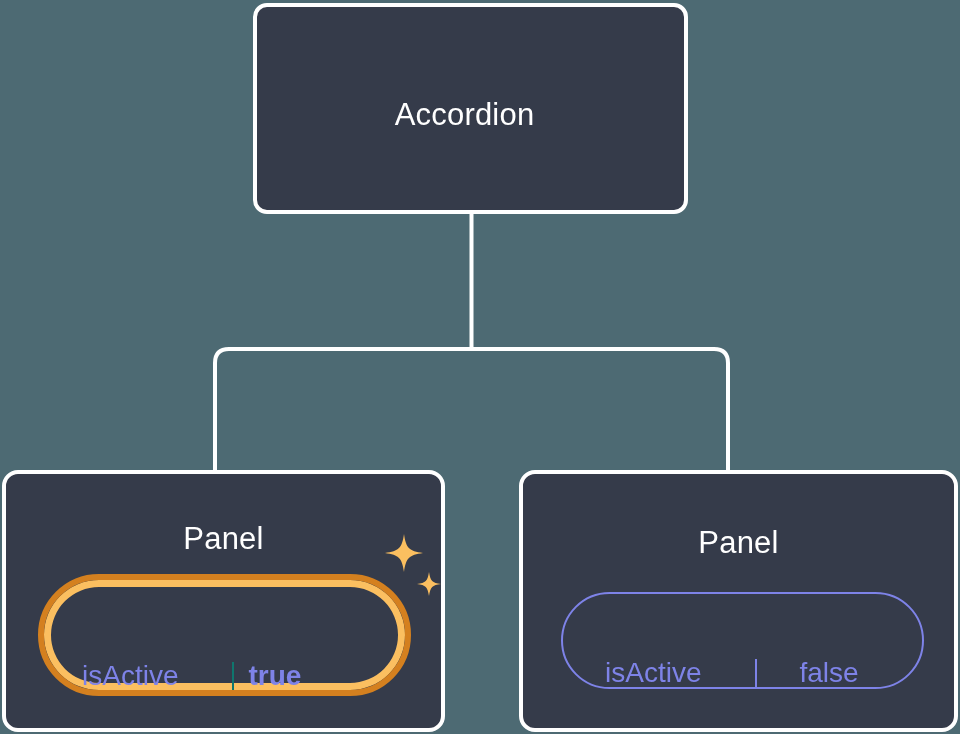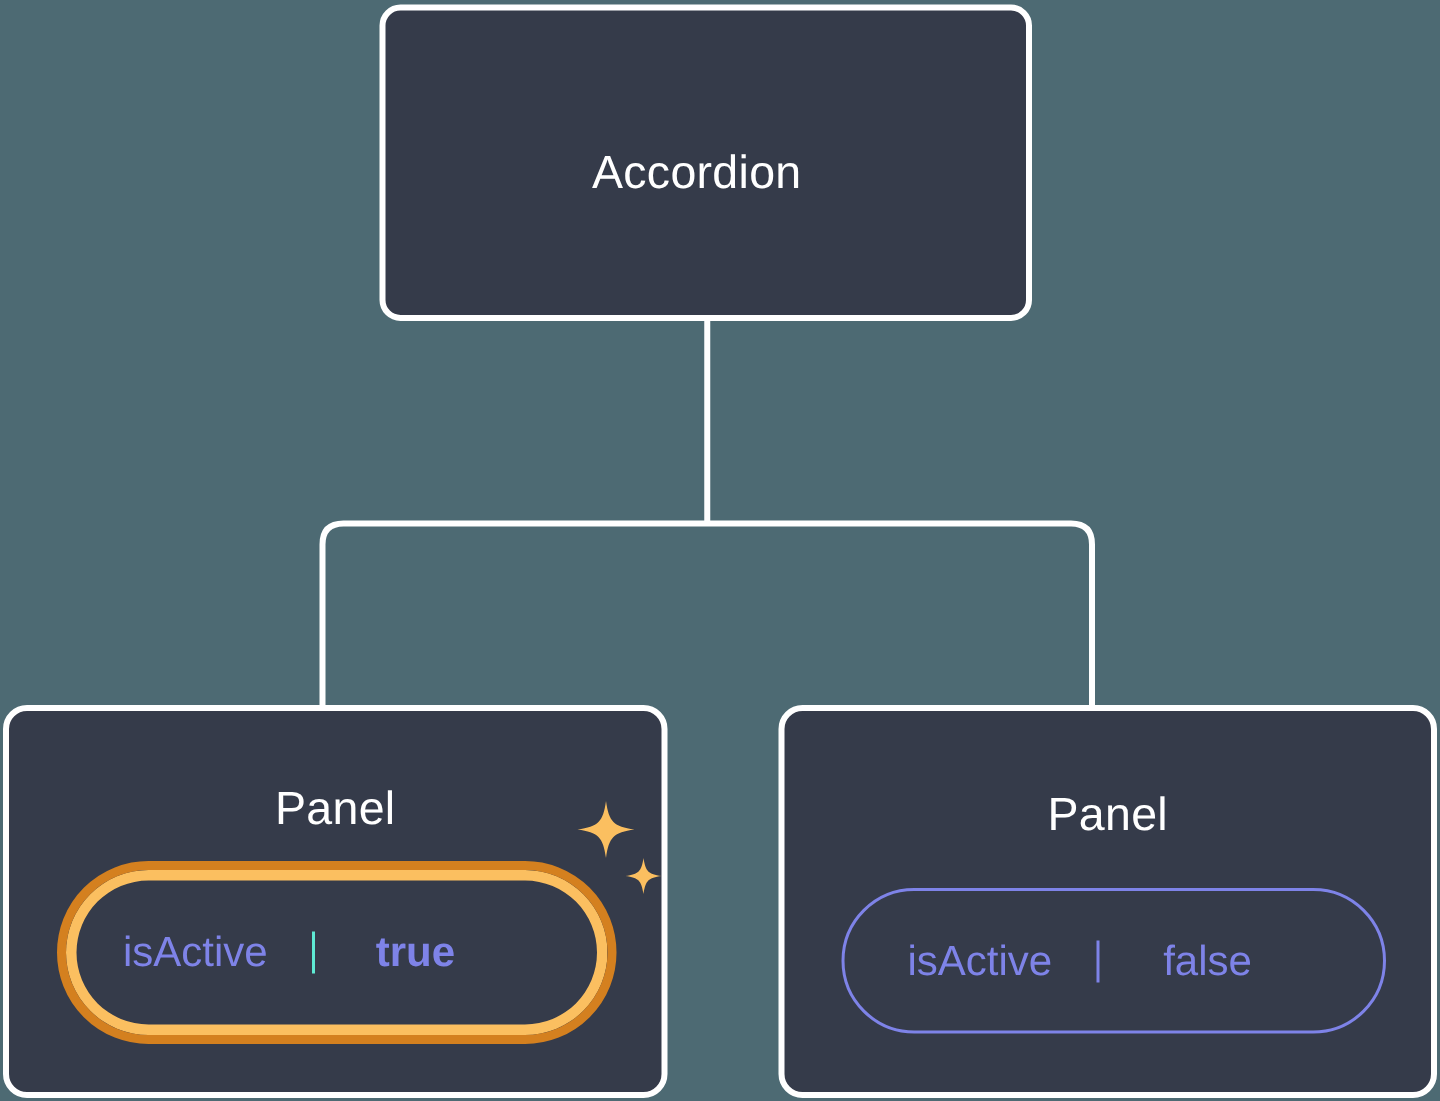--- a/index.html
+++ b/index.html
@@ -83,22 +83,23 @@
     position: absolute;
     left: 0; right: 0;
     top: 53px;
   }
 
   
   .pill {
     position: absolute;
     box-sizing: border-box;
     display: flex;
-    align-items: center;
+    align-items: flex-end;
     border-radius: 999px;
+    gap: 24px;
   }
   .pill-cell {
     display: flex;
     align-items: center;
     justify-content: center;
     font-size: 28px;
     line-height: 1;
     color: #7e83e8;
     white-space: nowrap;
   }
@@ -129,22 +130,22 @@
     border: 6px solid #d4801f;
     background: transparent;
     box-shadow: inset 0 0 0 7px #fbbf60;
   }
   .pill.highlight .pill-key {
     flex: 0 0 auto;
     padding: 0 30px 0 38px;
   }
   .pill.highlight .pill-val {
     flex: 0 0 auto;
-    padding: 0 38px 0 40px;
-    border-left: 2px solid #5eead4;
+    padding: 0 38px 0 14px;
+    border-left: 2px solid #0f766e;
     font-weight: bold;
   }
   #pill-left {
     left: 32px;
     top: 100px;
     width: 373px;
     height: 122px;
   }
 
   

